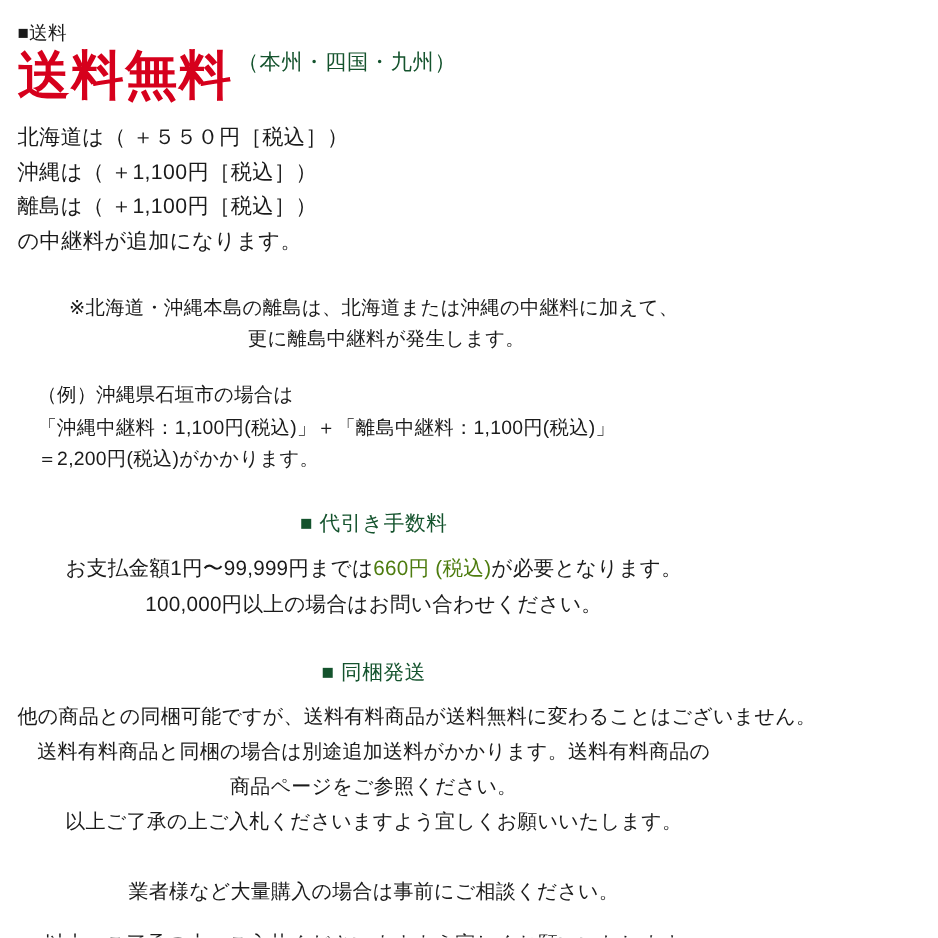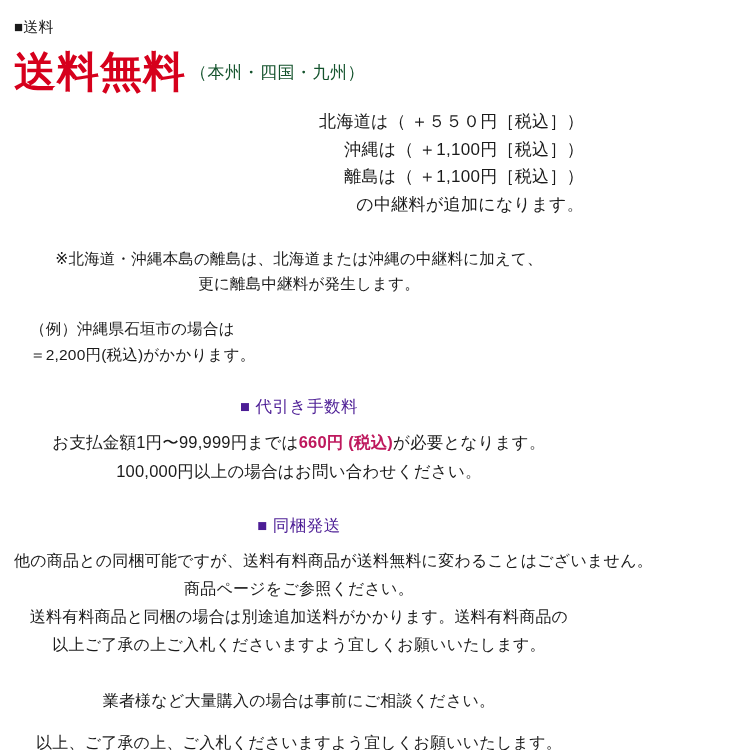--- a/index.html
+++ b/index.html
@@ -25,22 +25,22 @@
   .sec-head {
     font-size: 15px;
     line-height: 1.2;
     color: #1a1a1a;
     letter-spacing: 0.2px;
   }
 
   
   .headline-row {
     display: flex;
-    align-items: center;
-    margin-top: 14px;
+    align-items: flex-start;
+    margin-top: 2px;
   }
   .headline {
     font-size: 42px;
     font-weight: bold;
     color: #d6001c;
     letter-spacing: 1px;
     line-height: 1.05;
   }
   .headline-note {
     font-size: 17px;
@@ -51,36 +51,35 @@
 
   .block {
     margin-top: 14px;
   }
   .line {
     font-size: 17px;
     line-height: 1.62;
     color: #1a1a1a;
     letter-spacing: 0.3px;
     white-space: pre;
-    text-align: right;
   }
 
   .gap-lg { margin-top: 28px; text-align: center; }
   .gap-md { margin-top: 20px; margin-left: 16px; }
 
   .sec-title {
     font-size: 16.5px;
     line-height: 1.4;
-    color: #4c1d95;
+    color: #14532d;
     letter-spacing: 0.5px;
   }
 
   .red {
-    color: #be185d;
-    font-weight: bold;
+    color: #4d7c0f;
+    font-weight: normal;
   }
 
   .body-line {
     font-size: 16px;
     line-height: 1.75;
     color: #1a1a1a;
     letter-spacing: 0.2px;
     white-space: pre;
   }
   .body-line.t17 {
@@ -112,34 +111,35 @@
     <div class="line">の中継料が追加になります。</div>
   </div>
 
   <div class="gap-lg">
     <div class="note-line">※北海道・沖縄本島の離島は、北海道または沖縄の中継料に加えて、</div>
     <div class="note-line">　 更に離島中継料が発生します。</div>
   </div>
 
   <div class="gap-md">
     <div class="note-line">（例）沖縄県石垣市の場合は</div>
+    <div class="note-line">「沖縄中継料：1,100円(税込)」＋「離島中継料：1,100円(税込)」</div>
     <div class="note-line right">＝2,200円(税込)がかかります。</div>
   </div>
 
   <div class="gap-lg">
     <div class="sec-title">■ 代引き手数料</div>
     <div class="body-line t17" style="margin-top:10px;"><span>お支払金額1円〜99,999円までは</span><span class="red">660円 (税込)</span><span>が必要となります。</span></div>
     <div class="body-line t17">100,000円以上の場合はお問い合わせください。</div>
   </div>
 
   <div class="gap-lg">
     <div class="sec-title">■ 同梱発送</div>
     <div class="body-line" style="margin-top:10px;">他の商品との同梱可能ですが、送料有料商品が送料無料に変わることはございません。</div>
+    <div class="body-line">送料有料商品と同梱の場合は別途追加送料がかかります。送料有料商品の</div>
     <div class="body-line">商品ページをご参照ください。</div>
-    <div class="body-line">送料有料商品と同梱の場合は別途追加送料がかかります。送料有料商品の</div>
     <div class="body-line">以上ご了承の上ご入札くださいますよう宜しくお願いいたします。</div>
   </div>
 
   <div class="gap-lg">
     <div class="body-line">業者様など大量購入の場合は事前にご相談ください。</div>
     <div class="body-line" style="margin-top:14px;">以上、ご了承の上、ご入札くださいますよう宜しくお願いいたします。</div>
   </div>
 
 </div>
 

